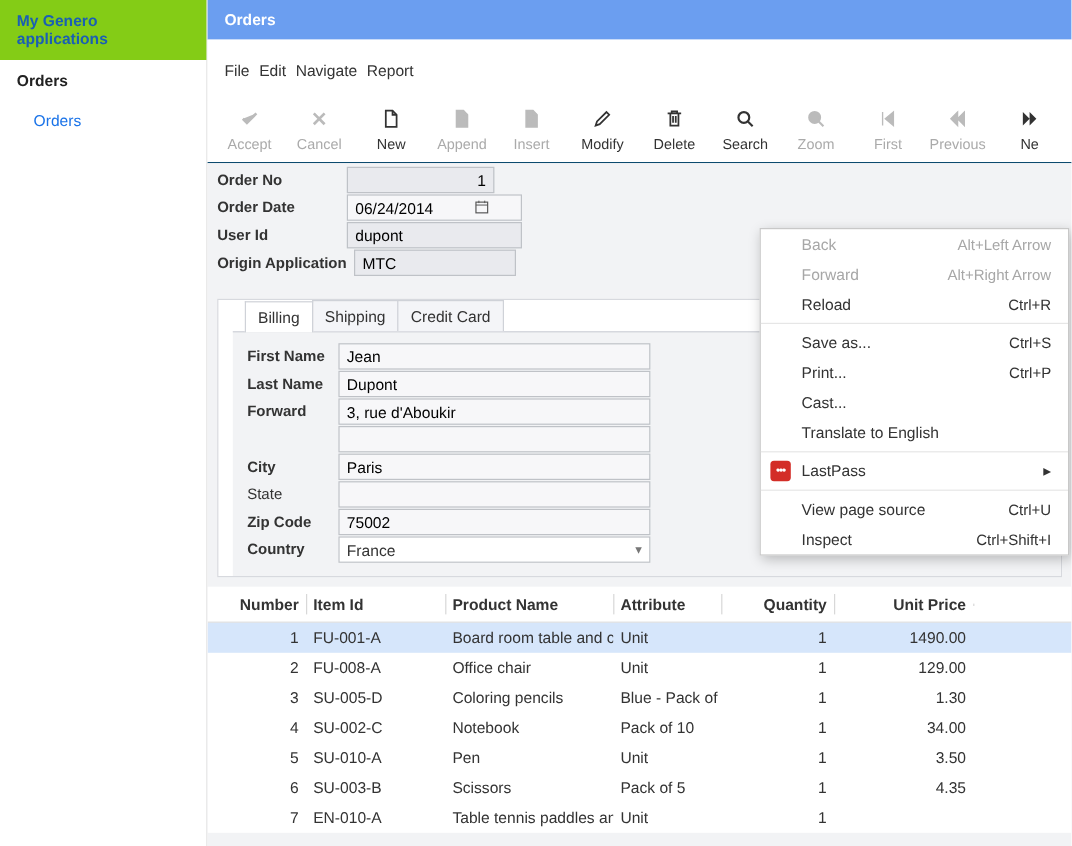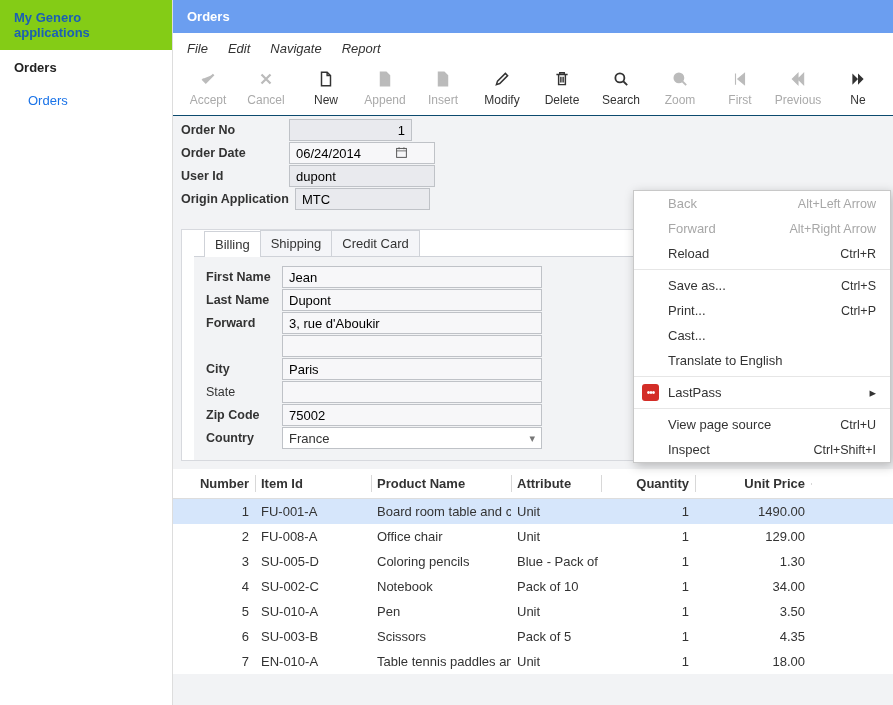--- a/index.html
+++ b/index.html
@@ -9,21 +9,21 @@
 .sidebar { width: 205px; border-right: 1px solid #ddd; background: #fff; }
 .sidebar-header { background: #84cc16; color: #1a5fb4; font-weight: bold; padding: 10px 14px; font-size: 13px; }
 .sidebar-section { padding: 10px 14px; font-weight: bold; color: #222; }
 .sidebar-item { padding: 8px 28px; color: #1a73e8; cursor: pointer; }
 
 
 .main { flex: 1; display: flex; flex-direction: column; background: #fff; position: relative; }
 .titlebar { background: #6b9ef0; color: #fff; padding: 9px 14px; font-weight: bold; font-size: 13px; }
 
 
-.menubar { display: flex; gap: 20px; padding: 8px 14px; background: #fff; font-style: italic; }
+.menubar { display: flex; gap: 8px; padding: 18px 14px; background: #fff; }
 .menubar span { cursor: pointer; }
 
 
 .toolbar { display: flex; align-items: flex-end; padding: 4px 6px 6px; border-bottom: 1px solid #0c4a6e; background: #fff; }
 .toolbtn { display: flex; flex-direction: column; align-items: center; min-width: 58px; padding: 2px 4px; cursor: pointer; }
 .toolbtn.disabled { color: #aaa; }
 .toolbtn svg { width: 18px; height: 18px; margin-bottom: 2px; }
 .toolbtn.disabled svg { stroke: #bbb; fill: #bbb; }
 .toolbtn .lbl { font-size: 12px; color: #333; }
 .toolbtn.disabled .lbl { color: #aaa; }
@@ -330,21 +330,20 @@
             <div class="cell c-qty">1</div>
             <div class="cell c-price">4.35</div>
             <div class="cell c-extra"></div>
           </div>
           <div class="grid-row">
             <div class="cell c-num">7</div>
             <div class="cell c-item">EN-010-A</div>
             <div class="cell c-prod">Table tennis paddles and</div>
             <div class="cell c-attr">Unit</div>
             <div class="cell c-qty">1</div>
-            <div class="cell c-price">18.00</div>
             <div class="cell c-extra"></div>
           </div>
         </div>
     </div>
   </div>
 
   <div class="ctxmenu" id="ctxmenu">
       <div class="ctxitem disabled">
         <span>Back</span>
         <span class="sc">Alt+Left Arrow</span>

